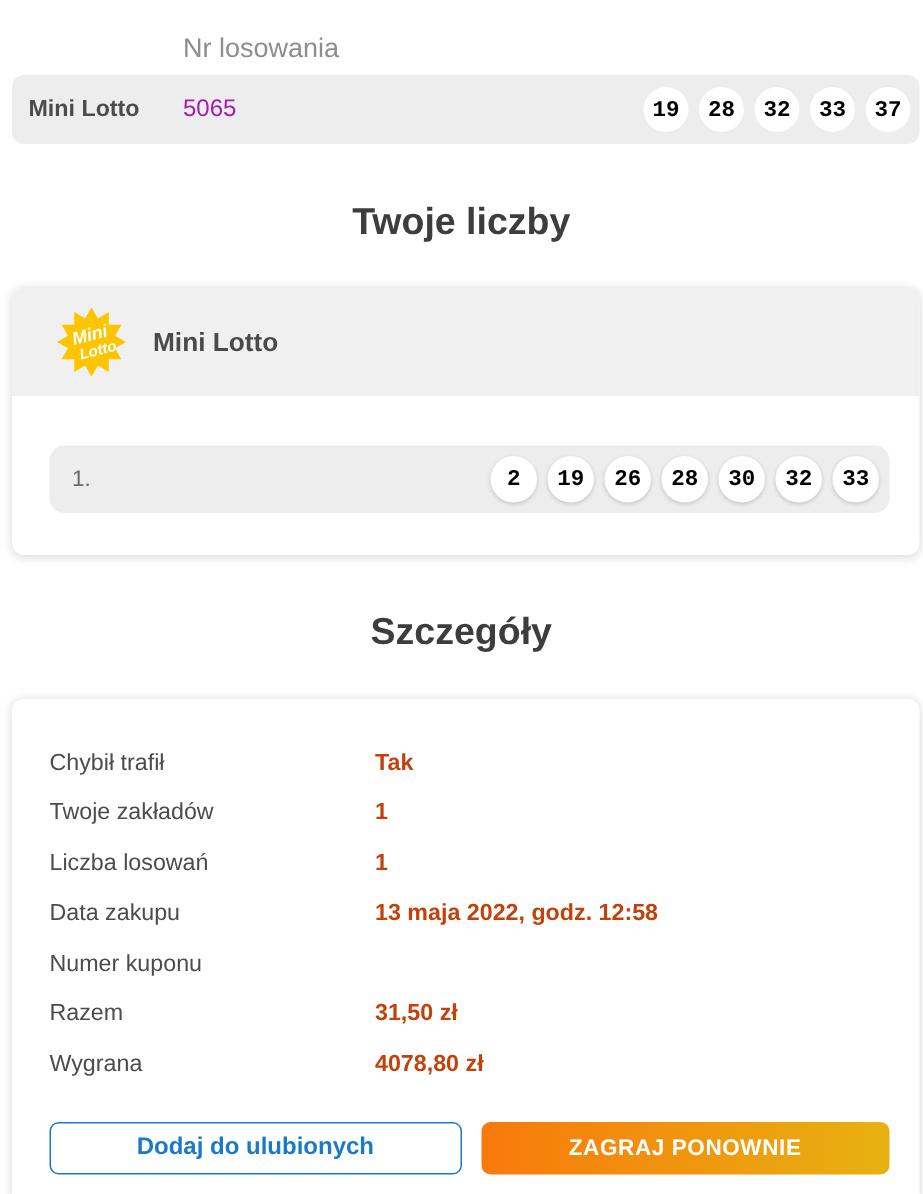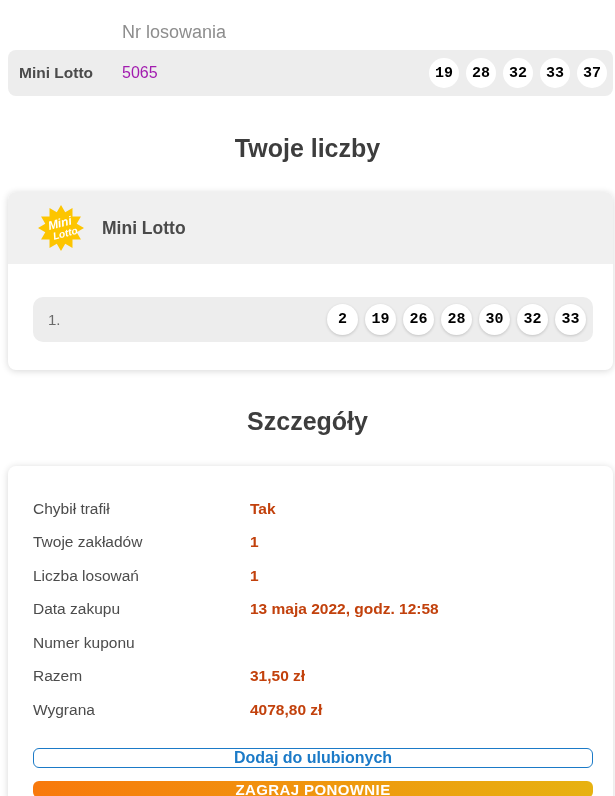--- a/index.html
+++ b/index.html
@@ -63,21 +63,21 @@
 
   
   .card-details {
     margin-top: 30px; height: 340px;
     padding: 26px 20px 0 25px;
   }
   .detail-row { height: 33.5px; display: flex; align-items: center; gap: 12px; }
   .detail-label { width: 205px; font-size: 15.5px; color: #4c4c4c; }
   .detail-value { font-size: 15.5px; font-weight: 700; color: #c2410c; }
 
-  .buttons-row { margin-top: 21px; display: flex; gap: 13px; flex-direction: column; }
+  .buttons-row { margin-top: 21px; display: flex; gap: 13px; }
   .btn {
     flex: 1; height: 35px; border-radius: 6px;
     display: flex; align-items: center; justify-content: center;
     font-family: inherit; font-size: 16px; font-weight: 700; cursor: pointer;
   }
   .btn-outline {
     background: #ffffff; border: 1px solid #1b7ac7; color: #1b7ac7;
   }
   .btn-gradient {
     background: linear-gradient(to right, #f8790c, #e7b211);

